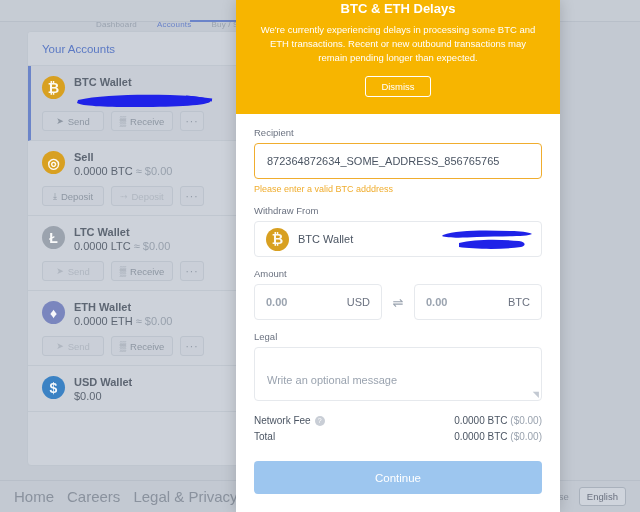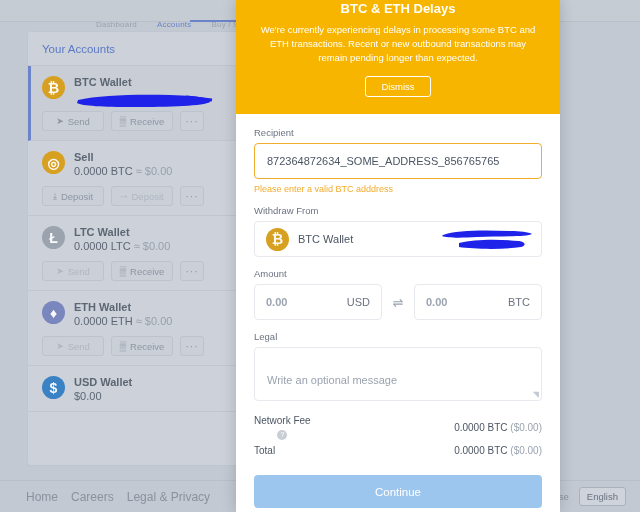--- a/index.html
+++ b/index.html
@@ -89,21 +89,21 @@
   .wbtn.disabled { color: #b0b7c1; }
   .mini { font-size: 9px; line-height: 1; }
 
   .footer {
     position: absolute; left: 0; bottom: 0; width: 640px; height: 32px;
     background: #c3c9d2;
     border-top: 1px solid #b8bfc9;
     display: flex; align-items: center; justify-content: space-between;
     padding: 0 14px;
   }
-  .footer-links { display: flex; gap: 13px; font-size: 12px; color: #8a929e; margin-left: 12px; }
+  .footer-links { display: flex; gap: 13px; font-size: 15px; color: #8a929e; }
   .footer-right { display: flex; align-items: center; gap: 10px; }
   .footer-brand { font-size: 9.5px; color: #8a929e; }
   .lang {
     font-size: 9.5px; color: #6b7280;
     border: 1px solid #a9b1bc; border-radius: 3px;
     padding: 3px 7px; background: #cfd4dc; text-align: right;
   }
 
   
   .scribble { position: absolute; pointer-events: none; }
@@ -177,21 +177,21 @@
   .resize-grip {
     position: absolute; right: 2px; bottom: 1px;
     font-size: 8px; color: #c3c9d2;
   }
 
   .summary { margin-top: 14px; }
   .sum-row {
     display: flex; align-items: center; justify-content: space-between;
     font-size: 10px; margin-bottom: 5px;
   }
-  .sum-label { color: #4b5563; display: flex; align-items: center; gap: 4px; flex-direction: column; }
+  .sum-label { color: #4b5563; display: flex; align-items: center; gap: 4px; }
   .help-icon {
     width: 10px; height: 10px; border-radius: 50%;
     background: #c9ced6; color: #ffffff;
     font-size: 7px; line-height: 10px; text-align: center;
     display: inline-block;
   }
   .sum-val { color: #4b5563; }
   .sum-val .fiat { color: #9aa3af; }
 
   .continue-btn {

